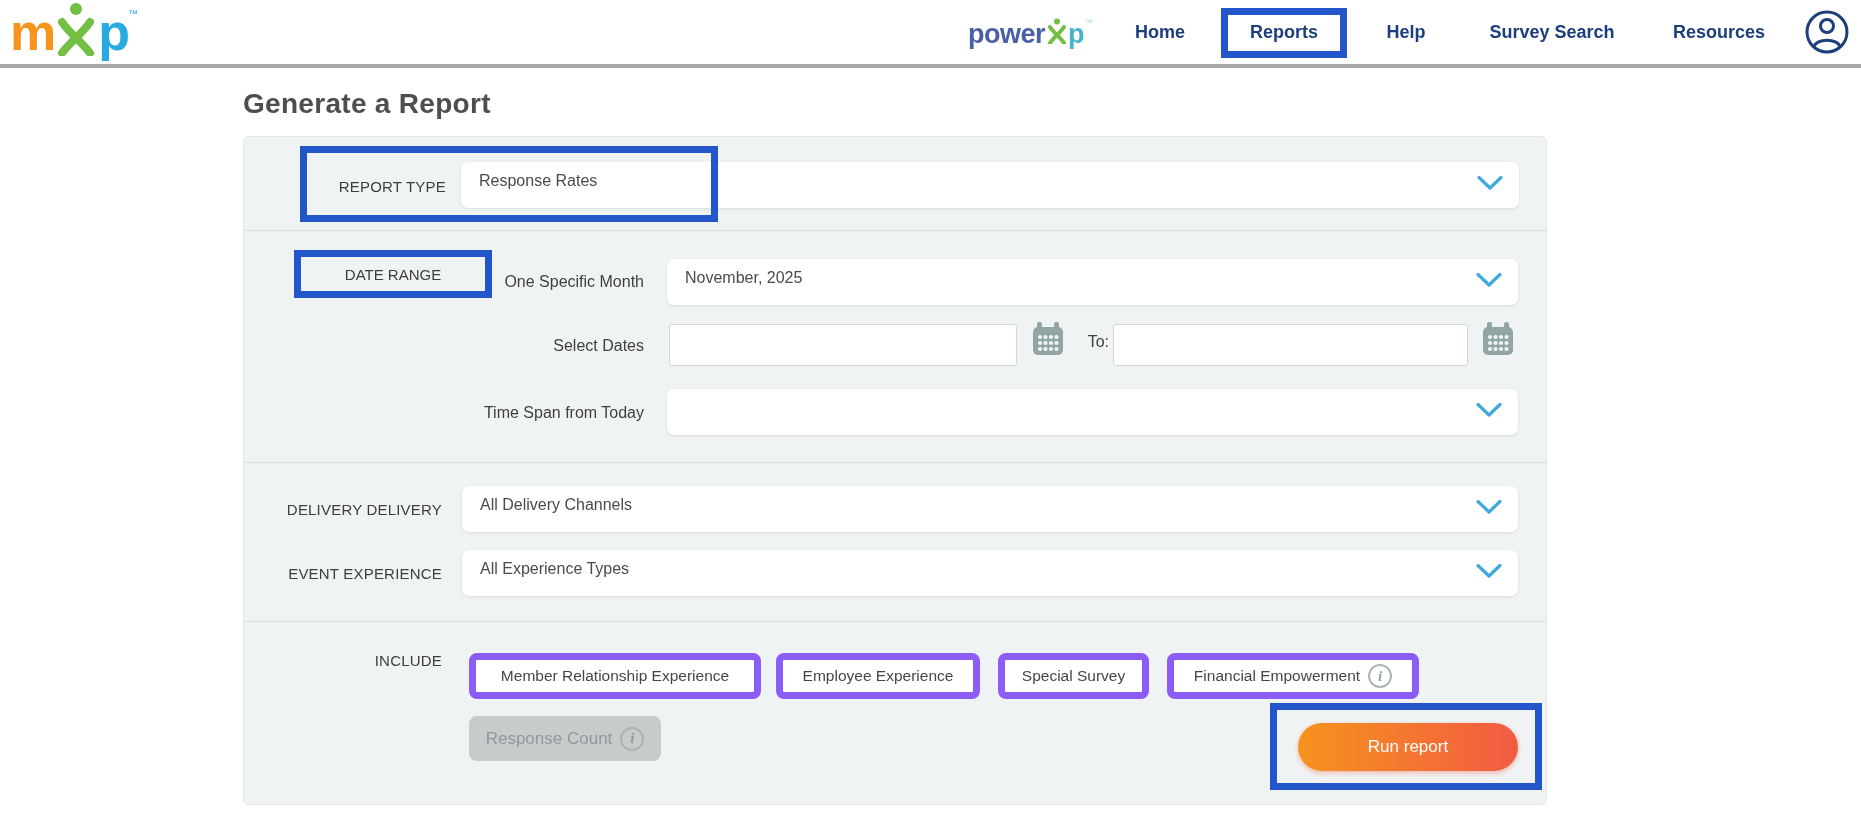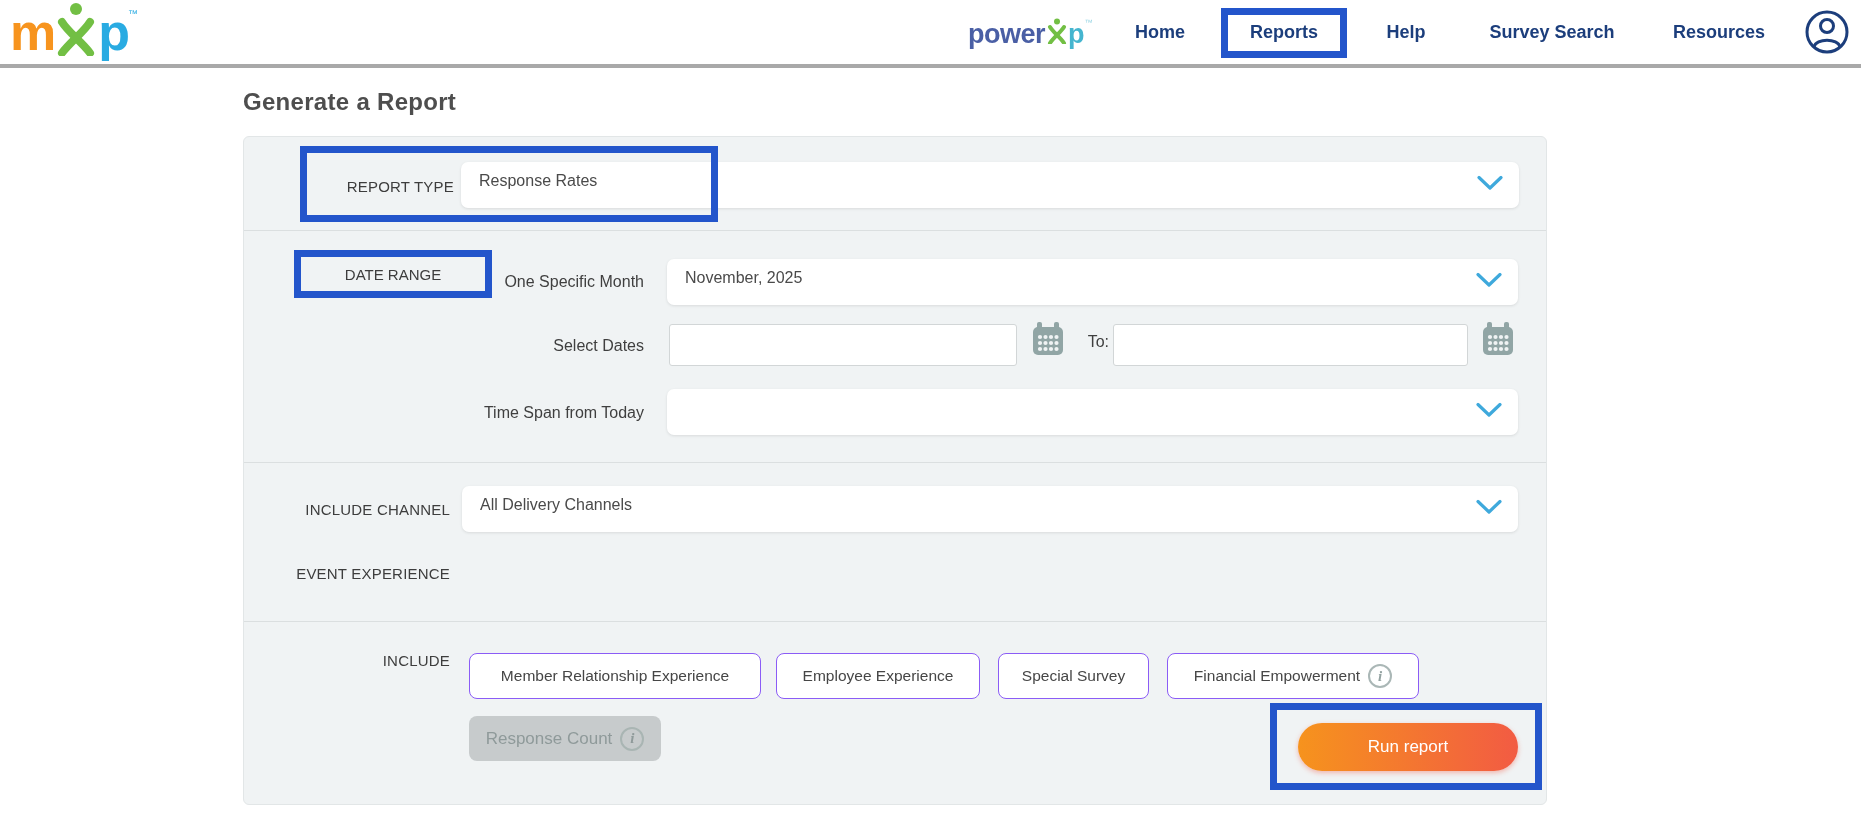--- a/index.html
+++ b/index.html
@@ -25,47 +25,47 @@
   .nav-item { position: absolute; top: 22px; transform: translateX(-50%); color: #1c3e7c;
               font-weight: bold; font-size: 18px; cursor: pointer; white-space: nowrap; }
   .nav-home { left: 1160px; } .nav-reports { left: 1284px; } .nav-help { left: 1406px; }
   .nav-survey { left: 1552px; } .nav-resources { left: 1719px; }
   .avatar { position: absolute; left: 1804px; top: 9px; }
 
   .annotation { position: absolute; border: 7px solid #2355cb; pointer-events: none; z-index: 50; }
   .ann-reports { left: 1221px; top: 8px; width: 126px; height: 50px; }
 
   
-  .page-title { position: absolute; left: 243px; top: 88px; font-size: 24px; font-weight: bold; color: #4e4e4e; letter-spacing: 0.3px; }
+  .page-title { position: absolute; left: 243px; top: 88px; font-size: 28px; font-weight: bold; color: #4e4e4e; letter-spacing: 0.3px; }
 
   .panel { position: absolute; left: 243px; top: 136px; width: 1304px; height: 669px;
            background: #f0f3f4; border: 1px solid #e2e6e7; border-radius: 6px; }
   .divider { position: absolute; left: 0; width: 100%; height: 1px; background: #dcе0e1; background: #dbdfe0; }
   .div-1 { top: 93px; } .div-2 { top: 325px; } .div-3 { top: 484px; }
 
-  .u-label { position: absolute; font-size: 15px; color: #3d3d3d; text-align: right; letter-spacing: 0.2px; margin-left: 8px; }
+  .u-label { position: absolute; font-size: 15px; color: #3d3d3d; text-align: right; letter-spacing: 0.2px; }
   .f-label { position: absolute; font-size: 16px; color: #3f3f3f; text-align: right; }
 
   .dropdown { position: absolute; background: #fff; border-radius: 7px; height: 46px;
               box-shadow: 0 1px 3px rgba(0,0,0,0.10); display: flex; align-items: center;
               padding: 0 44px 8px 18px; font-size: 16px; color: #4a4a4a; cursor: pointer; }
   .dropdown .chev { position: absolute; right: 16px; top: 50%; transform: translateY(-50%); }
 
   .date-input { position: absolute; height: 42px; background: #fff; border: 1px solid #d2d6d7;
                 border-radius: 3px; font-size: 16px; color: #4a4a4a; padding: 0 10px;
                 font-family: "Liberation Sans", sans-serif; }
   .cal-icon { position: absolute; cursor: pointer; }
 
   .ann-report-type { left: 56px; top: 9px; width: 418px; height: 76px; }
   .ann-date-range { position: absolute; left: 50px; top: 113px; width: 198px; height: 48px;
                     border: 7px solid #2355cb; background: #f0f3f4; display: flex;
                     align-items: center; justify-content: center; font-size: 15px; color: #3d3d3d; z-index: 5;}
   .ann-run { left: 1026px; top: 566px; width: 272px; height: 87px; }
 
-  .inc-btn { position: absolute; top: 516px; height: 46px; background: #fff; border: 1px solid #8b5cf6;
+  .inc-btn { position: absolute; top: 516px; height: 46px; background: #fff; border: 7px solid #8b5cf6;
              border-radius: 8px; display: flex; align-items: center; justify-content: center; gap: 8px;
              font-size: 15.5px; color: #464646; cursor: pointer; padding: 0 14px; }
   .inc-btn.disabled { background: #c7cbcc; border: none; color: #8f9a9a; font-size: 17px; cursor: default; }
 
   .info-circle { display: inline-flex; width: 24px; height: 24px; border: 2px solid #aab7b6; border-radius: 50%;
                  align-items: center; justify-content: center; font-family: "Liberation Serif", serif;
                  font-style: italic; font-weight: bold; font-size: 15px; color: #93a2a1; flex: 0 0 auto; }
   .inc-btn.disabled .info-circle { border-color: #a9b5b3; color: #8f9a9a; }
 
   .run-btn { position: absolute; left: 1054px; top: 586px; width: 220px; height: 48px; border: none;
@@ -206,31 +206,39 @@
     <div class="f-label" style="left:200px; top:267px; width:200px;">Time Span from Today</div>
     <div class="dropdown" style="left:423px; top:252px; width:851px;">
       <span></span>
       <span class="chev">
         <svg width="26" height="15" viewBox="0 0 26 15">
             <path d="M2 2 L13 12.5 L24 2" stroke="#3fa9dc" stroke-width="3.2" fill="none" stroke-linecap="round" stroke-linejoin="round"></path>
           </svg>
       </span>
     </div>
 
-    <div class="u-label" style="left:20px; top:364px; width:178px;">INCLUDE CHANNEL</div>
+    <div class="u-label" style="left:20px; top:364px; width:178px;">DELIVERY DELIVERY</div>
     <div class="dropdown" style="left:218px; top:349px; width:1056px;">
       <span>All Delivery Channels</span>
       <span class="chev">
         <svg width="26" height="15" viewBox="0 0 26 15">
             <path d="M2 2 L13 12.5 L24 2" stroke="#3fa9dc" stroke-width="3.2" fill="none" stroke-linecap="round" stroke-linejoin="round"></path>
           </svg>
       </span>
     </div>
 
     <div class="u-label" style="left:20px; top:428px; width:178px;">EVENT EXPERIENCE</div>
+    <div class="dropdown" style="left:218px; top:413px; width:1056px;">
+      <span>All Experience Types</span>
+      <span class="chev">
+        <svg width="26" height="15" viewBox="0 0 26 15">
+            <path d="M2 2 L13 12.5 L24 2" stroke="#3fa9dc" stroke-width="3.2" fill="none" stroke-linecap="round" stroke-linejoin="round"></path>
+          </svg>
+      </span>
+    </div>
 
     <div class="u-label" style="left:112px; top:515px; width:86px;">INCLUDE</div>
 
     <div class="inc-btn" style="left:225px; width:292px;">
       <span>Member Relationship Experience</span>
     </div>
     <div class="inc-btn" style="left:532px; width:204px;">
       <span>Employee Experience</span>
     </div>
     <div class="inc-btn" style="left:754px; width:151px;">

